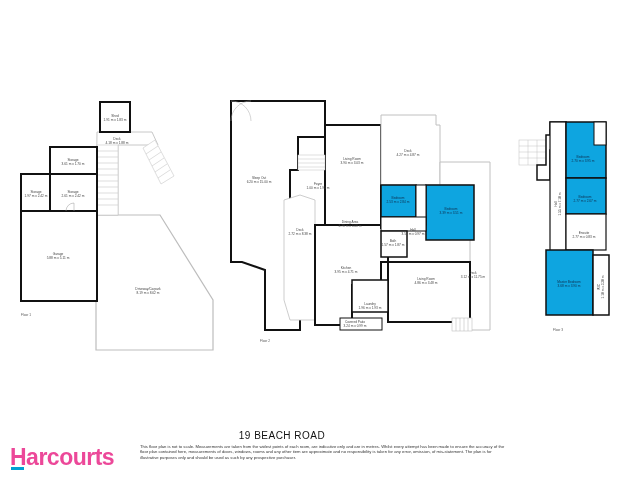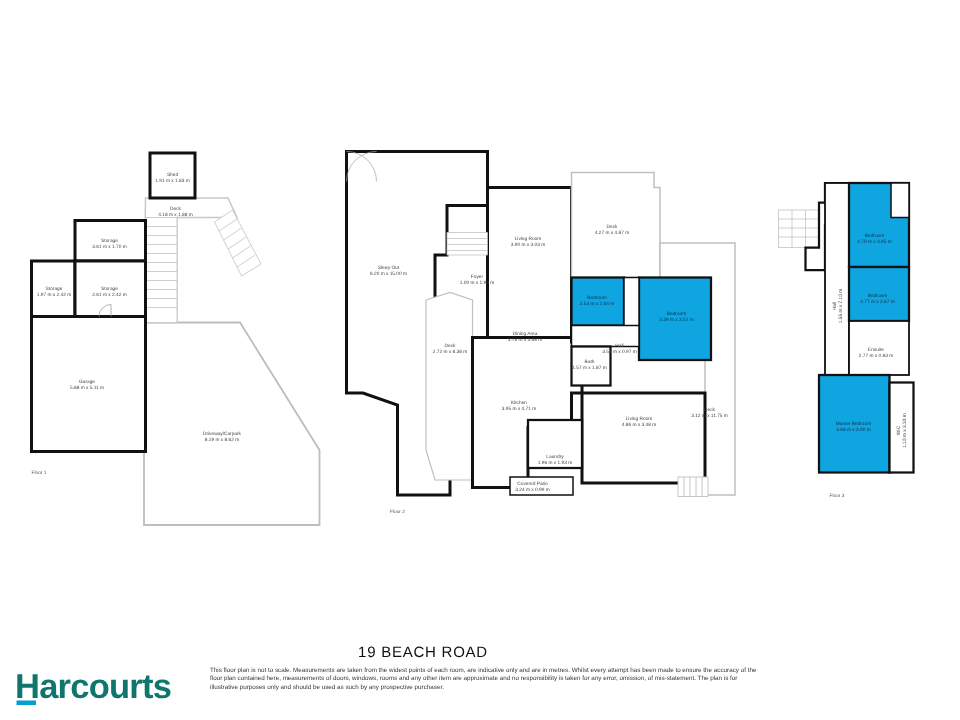--- a/index.html
+++ b/index.html
@@ -3,21 +3,21 @@
 <meta charset="utf-8">
 <style>
   * { box-sizing: border-box; margin: 0; padding: 0; }
   html, body { width: 640px; height: 480px; background: #ffffff; overflow: hidden; }
   body { position: relative; font-family: "Liberation Sans", sans-serif; color: #222; }
   #canvas { position: absolute; left: 0; top: 0; width: 640px; height: 480px; }
   .room-label { position: absolute; text-align: center; font-size: 3.2px; line-height: 4px; color: #444; white-space: nowrap; transform: translateX(-50%); }
   .room-label.on-blue { color: #103050; }
   .floor-label { position: absolute; font-size: 3.2px; color: #555; }
   .title { position: absolute; left: 0; width: 564px; top: 430px; text-align: center; font-size: 10px; letter-spacing: 0.5px; color: #111; font-family: "Liberation Sans", sans-serif; }
-  .brand { position: absolute; left: 10px; top: 444px; font-size: 23px; font-weight: bold; color: #0f766e; letter-spacing: -0.5px; font-family: "Liberation Sans", sans-serif; }
+  .brand { position: absolute; left: 10px; top: 444px; font-size: 23px; font-weight: bold; color: #ec4899; letter-spacing: -0.5px; font-family: "Liberation Sans", sans-serif; }
   .brand-bar { position: absolute; left: 11px; top: 467px; width: 13px; height: 3px; background: #00a0d2; }
   .disclaimer { position: absolute; left: 140px; top: 444px; width: 370px; font-size: 4.2px; line-height: 5.4px; color: #333; }
 </style>
 </head>
 <body>
 
 <svg id="canvas" viewBox="0 0 640 480" xmlns="http://www.w3.org/2000/svg">
 
   <g fill="none">
 

